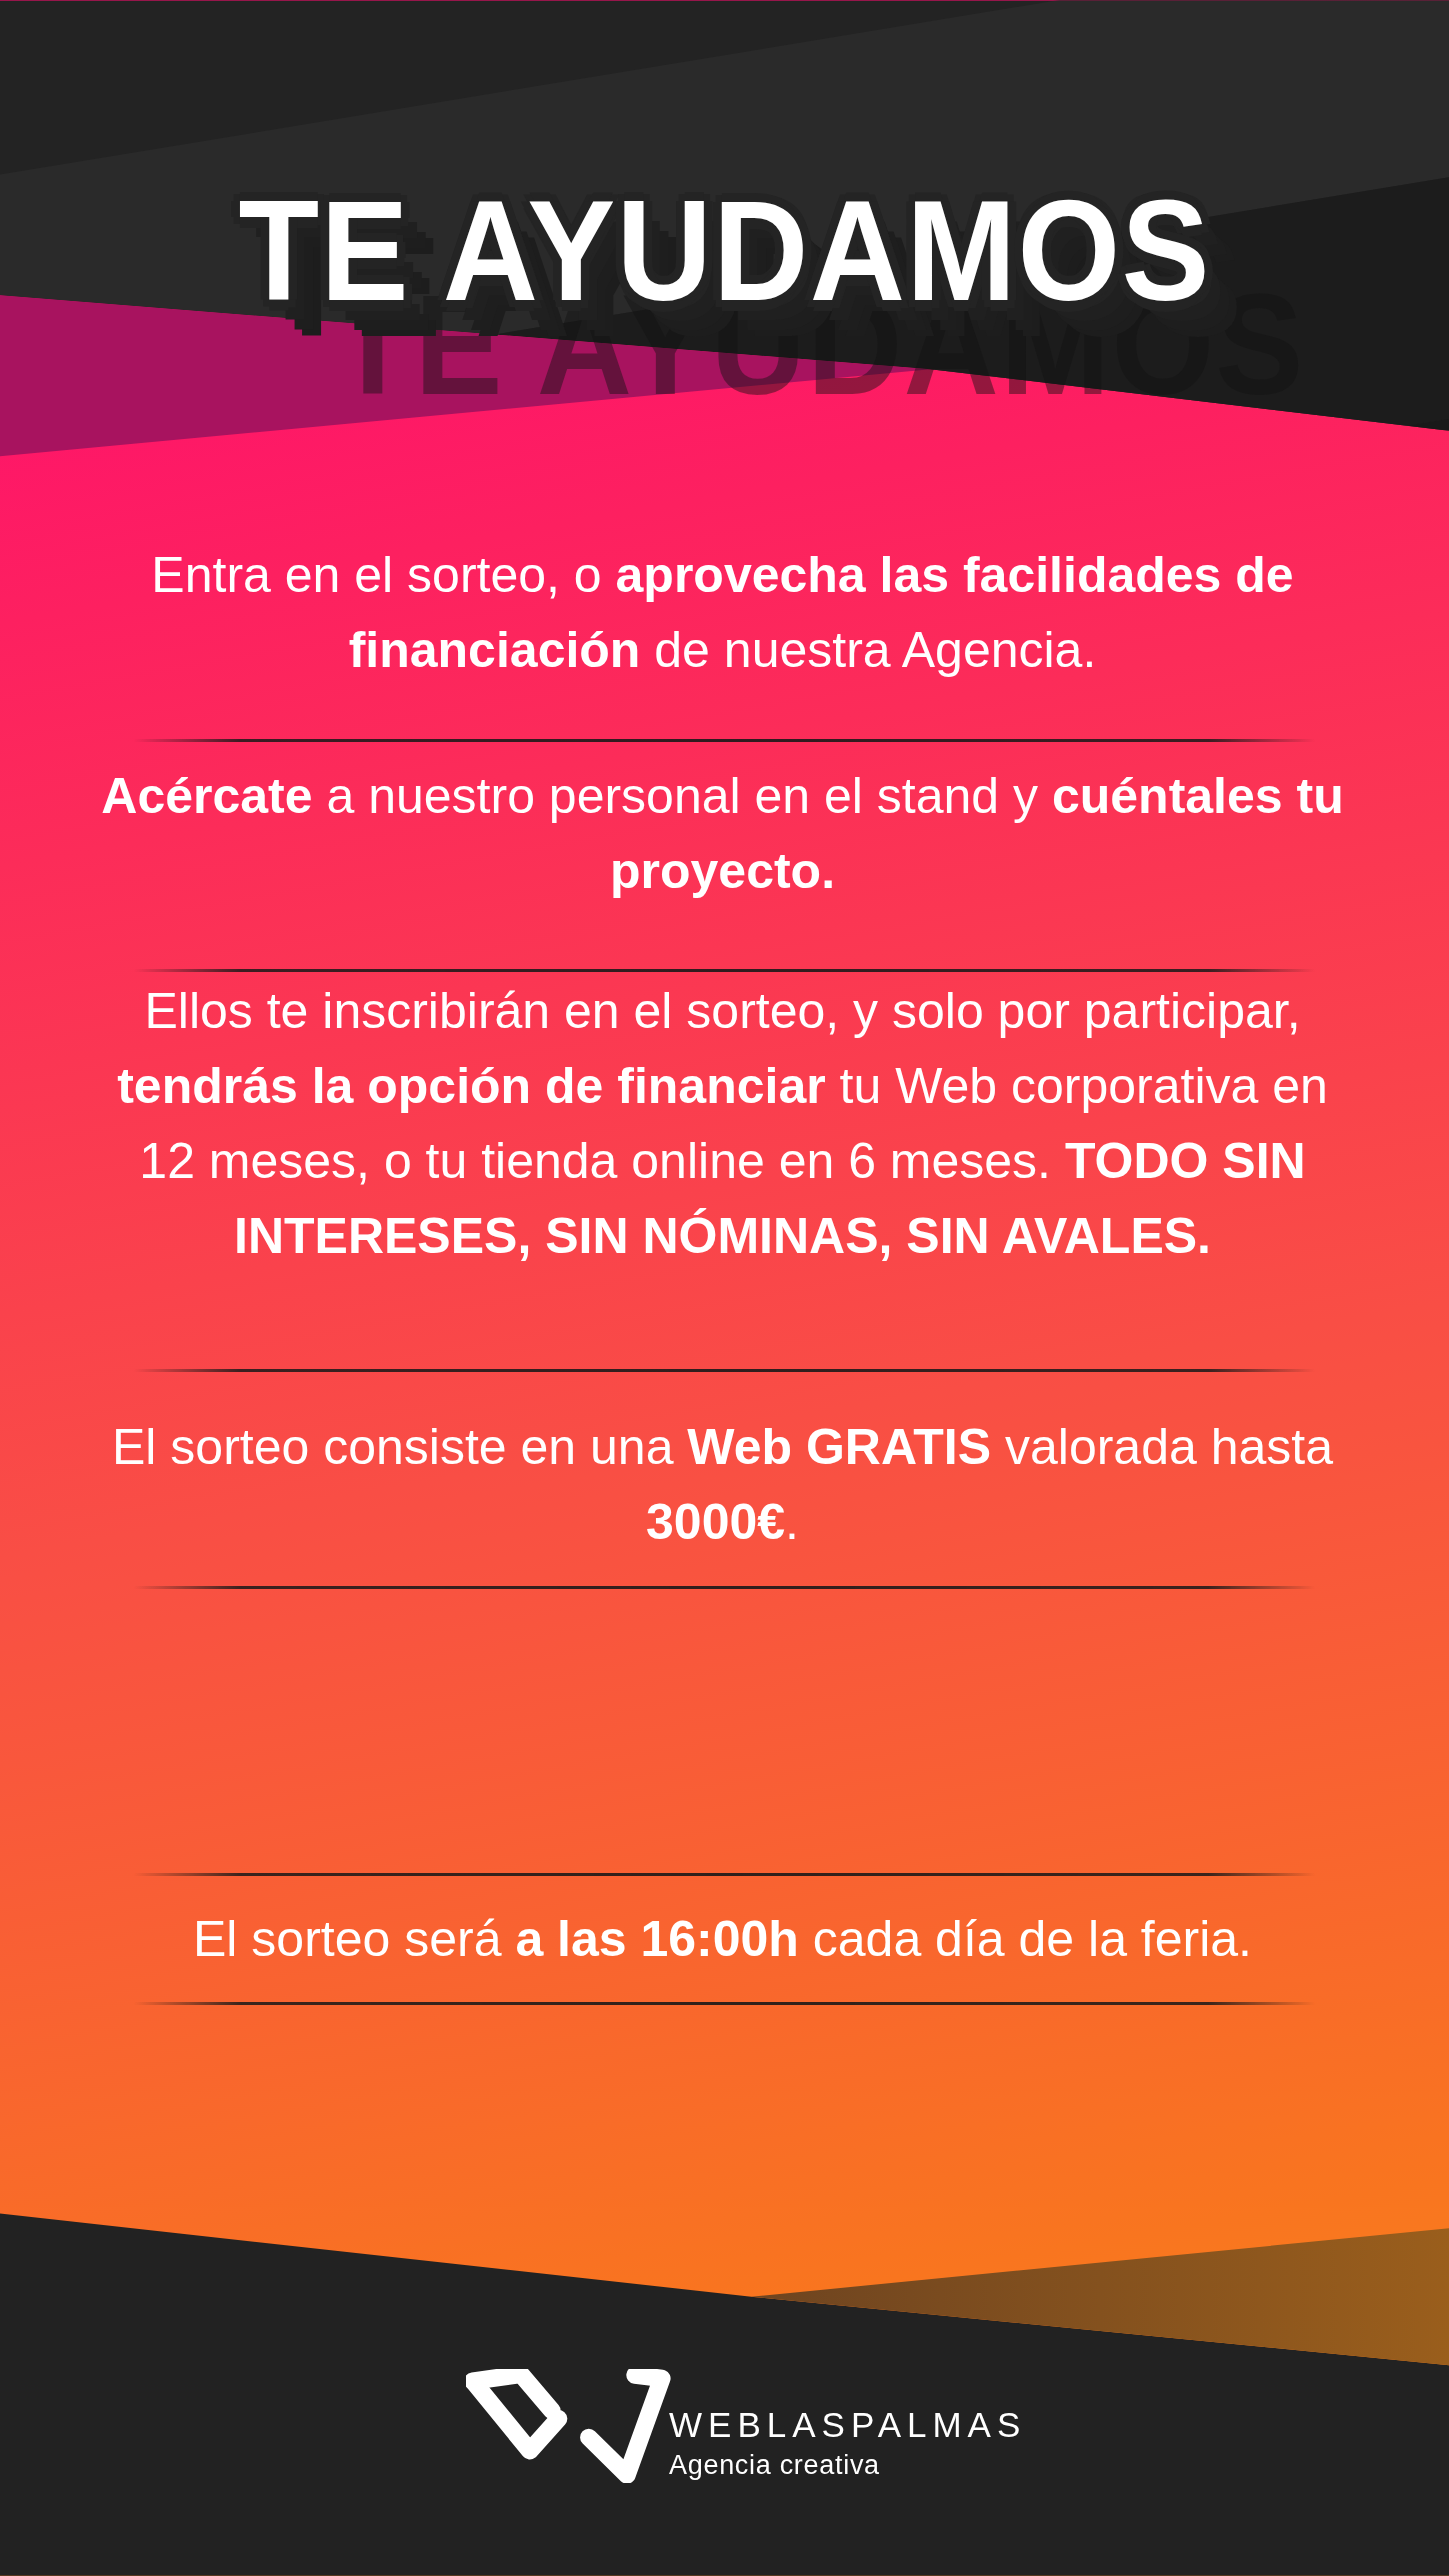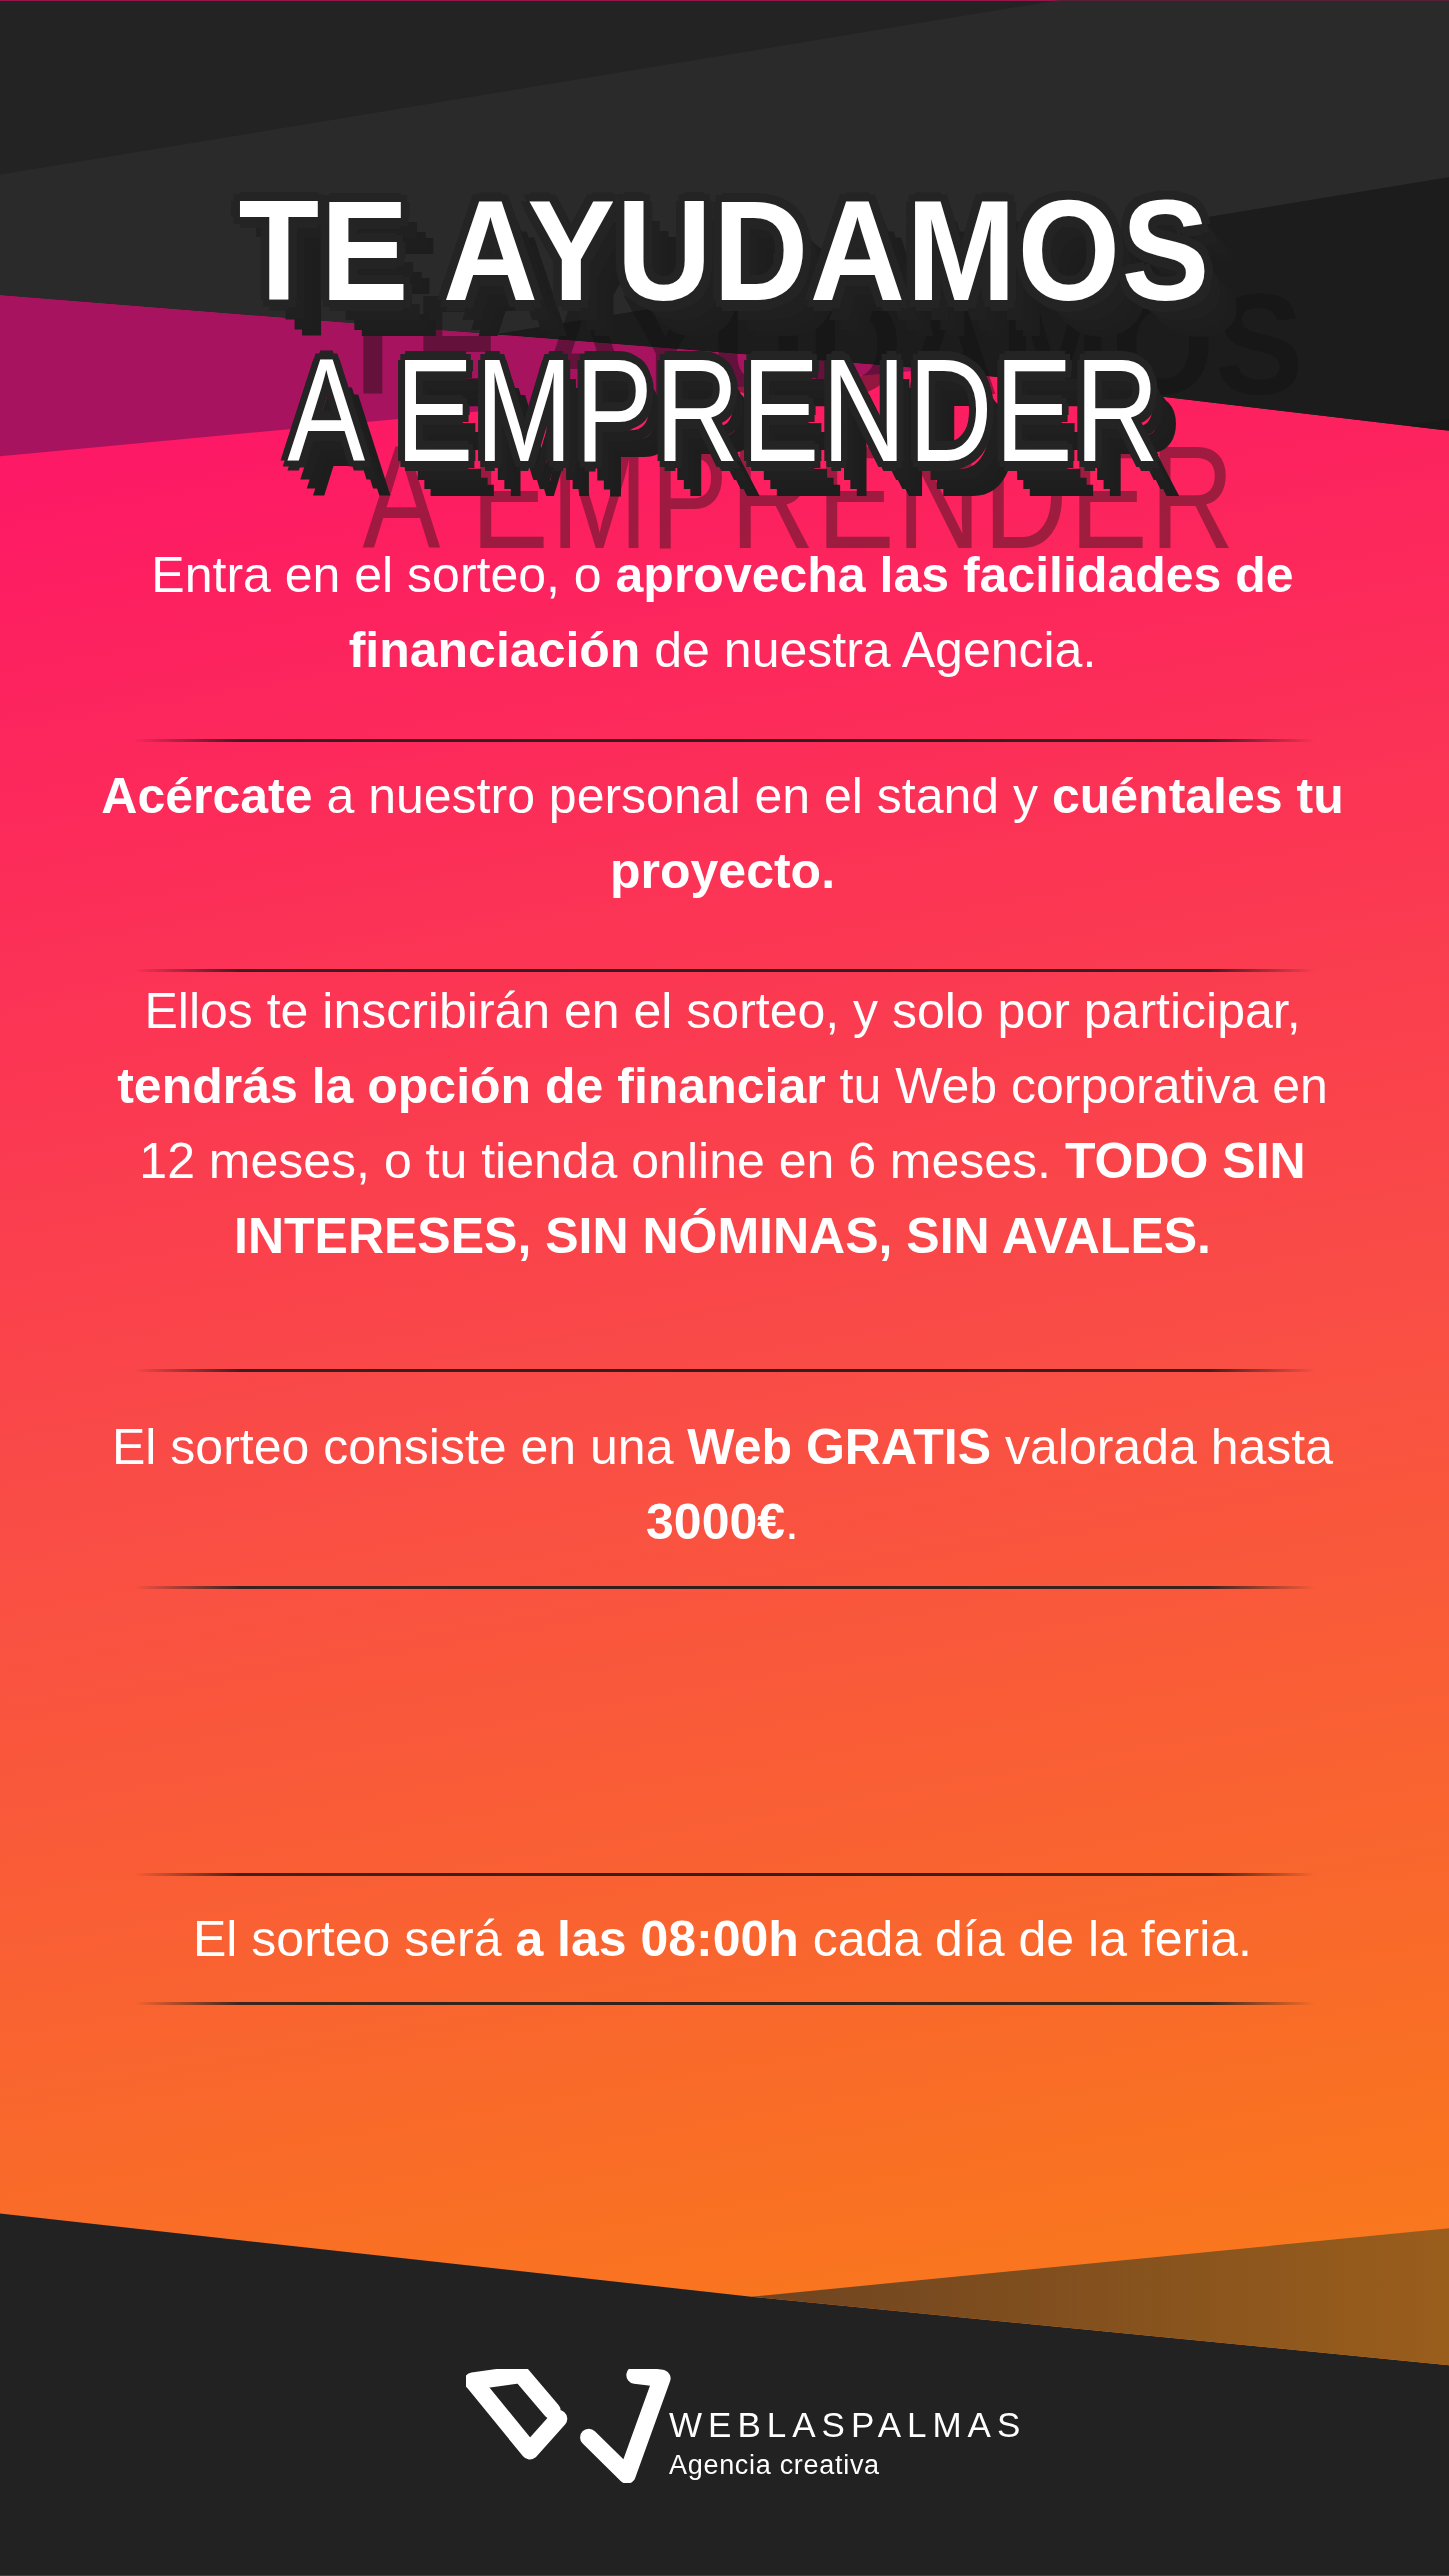--- a/index.html
+++ b/index.html
@@ -103,33 +103,32 @@
         <stop offset="0" stop-color="#6e4420"></stop>
         <stop offset="1" stop-color="#9a5e1c"></stop>
       </linearGradient>
     </defs>
     <polygon points="0,3300 1120,3424 2160,3526 2160,3840 0,3840" fill="#222222"></polygon>
     <polygon points="1120,3424 2160,3322 2160,3526" fill="url(#browngrad)"></polygon>
   </svg>
 
   <div class="title-wrap">
     <span class="title-line"><span class="t1-inner">TE AYUDAMOS</span></span>
-    <span class="title-line"><span class="t2-inner">A EMPRENDER</span></span>
   </div>
 
   <div class="para" id="p1"><span>Entra en el sorteo, o </span><span class="b">aprovecha las facilidades de financiación</span><span> de nuestra Agencia.</span></div>
   <div class="divider" id="d1"></div>
   <div class="para" id="p2"><span class="b">Acércate</span><span> a nuestro personal en el stand y </span><span class="b">cuéntales tu proyecto.</span></div>
   <div class="divider" id="d2"></div>
   <div class="para" id="p3"><span>Ellos te inscribirán en el sorteo, y solo por participar, </span><span class="b">tendrás la opción de financiar</span><span> tu Web corporativa en 12 meses, o tu tienda online en 6 meses. </span><span class="b">TODO SIN INTERESES, SIN NÓMINAS, SIN AVALES.</span></div>
   <div class="divider" id="d3"></div>
   <div class="para" id="p4"><span>El sorteo consiste en una </span><span class="b">Web GRATIS</span><span> valorada hasta </span><span class="b">3000€</span><span>.</span></div>
   <div class="divider" id="d4"></div>
   <div class="divider" id="d5"></div>
-  <div class="para" id="p6"><span>El sorteo será </span><span class="b">a las 08:00h</span><span> cada día de la feria.</span></div>
+  <div class="para" id="p6"><span>El sorteo será </span><span class="b">a las 16:00h</span><span> cada día de la feria.</span></div>
   <div class="divider" id="d6"></div>
 
   <svg class="logo-mark" viewBox="0 0 310 170">
     <g fill="none" stroke="#ffffff" stroke-width="26" stroke-linecap="round" stroke-linejoin="round">
       <path d="M10 18 L82 8 L128 62"></path>
       <path d="M12 20 L95 122 L138 74"></path>
       <path d="M183 102 L240 158 L292 14 L252 9"></path>
     </g>
   </svg>
   <div class="brand">WEBLASPALMAS</div>

